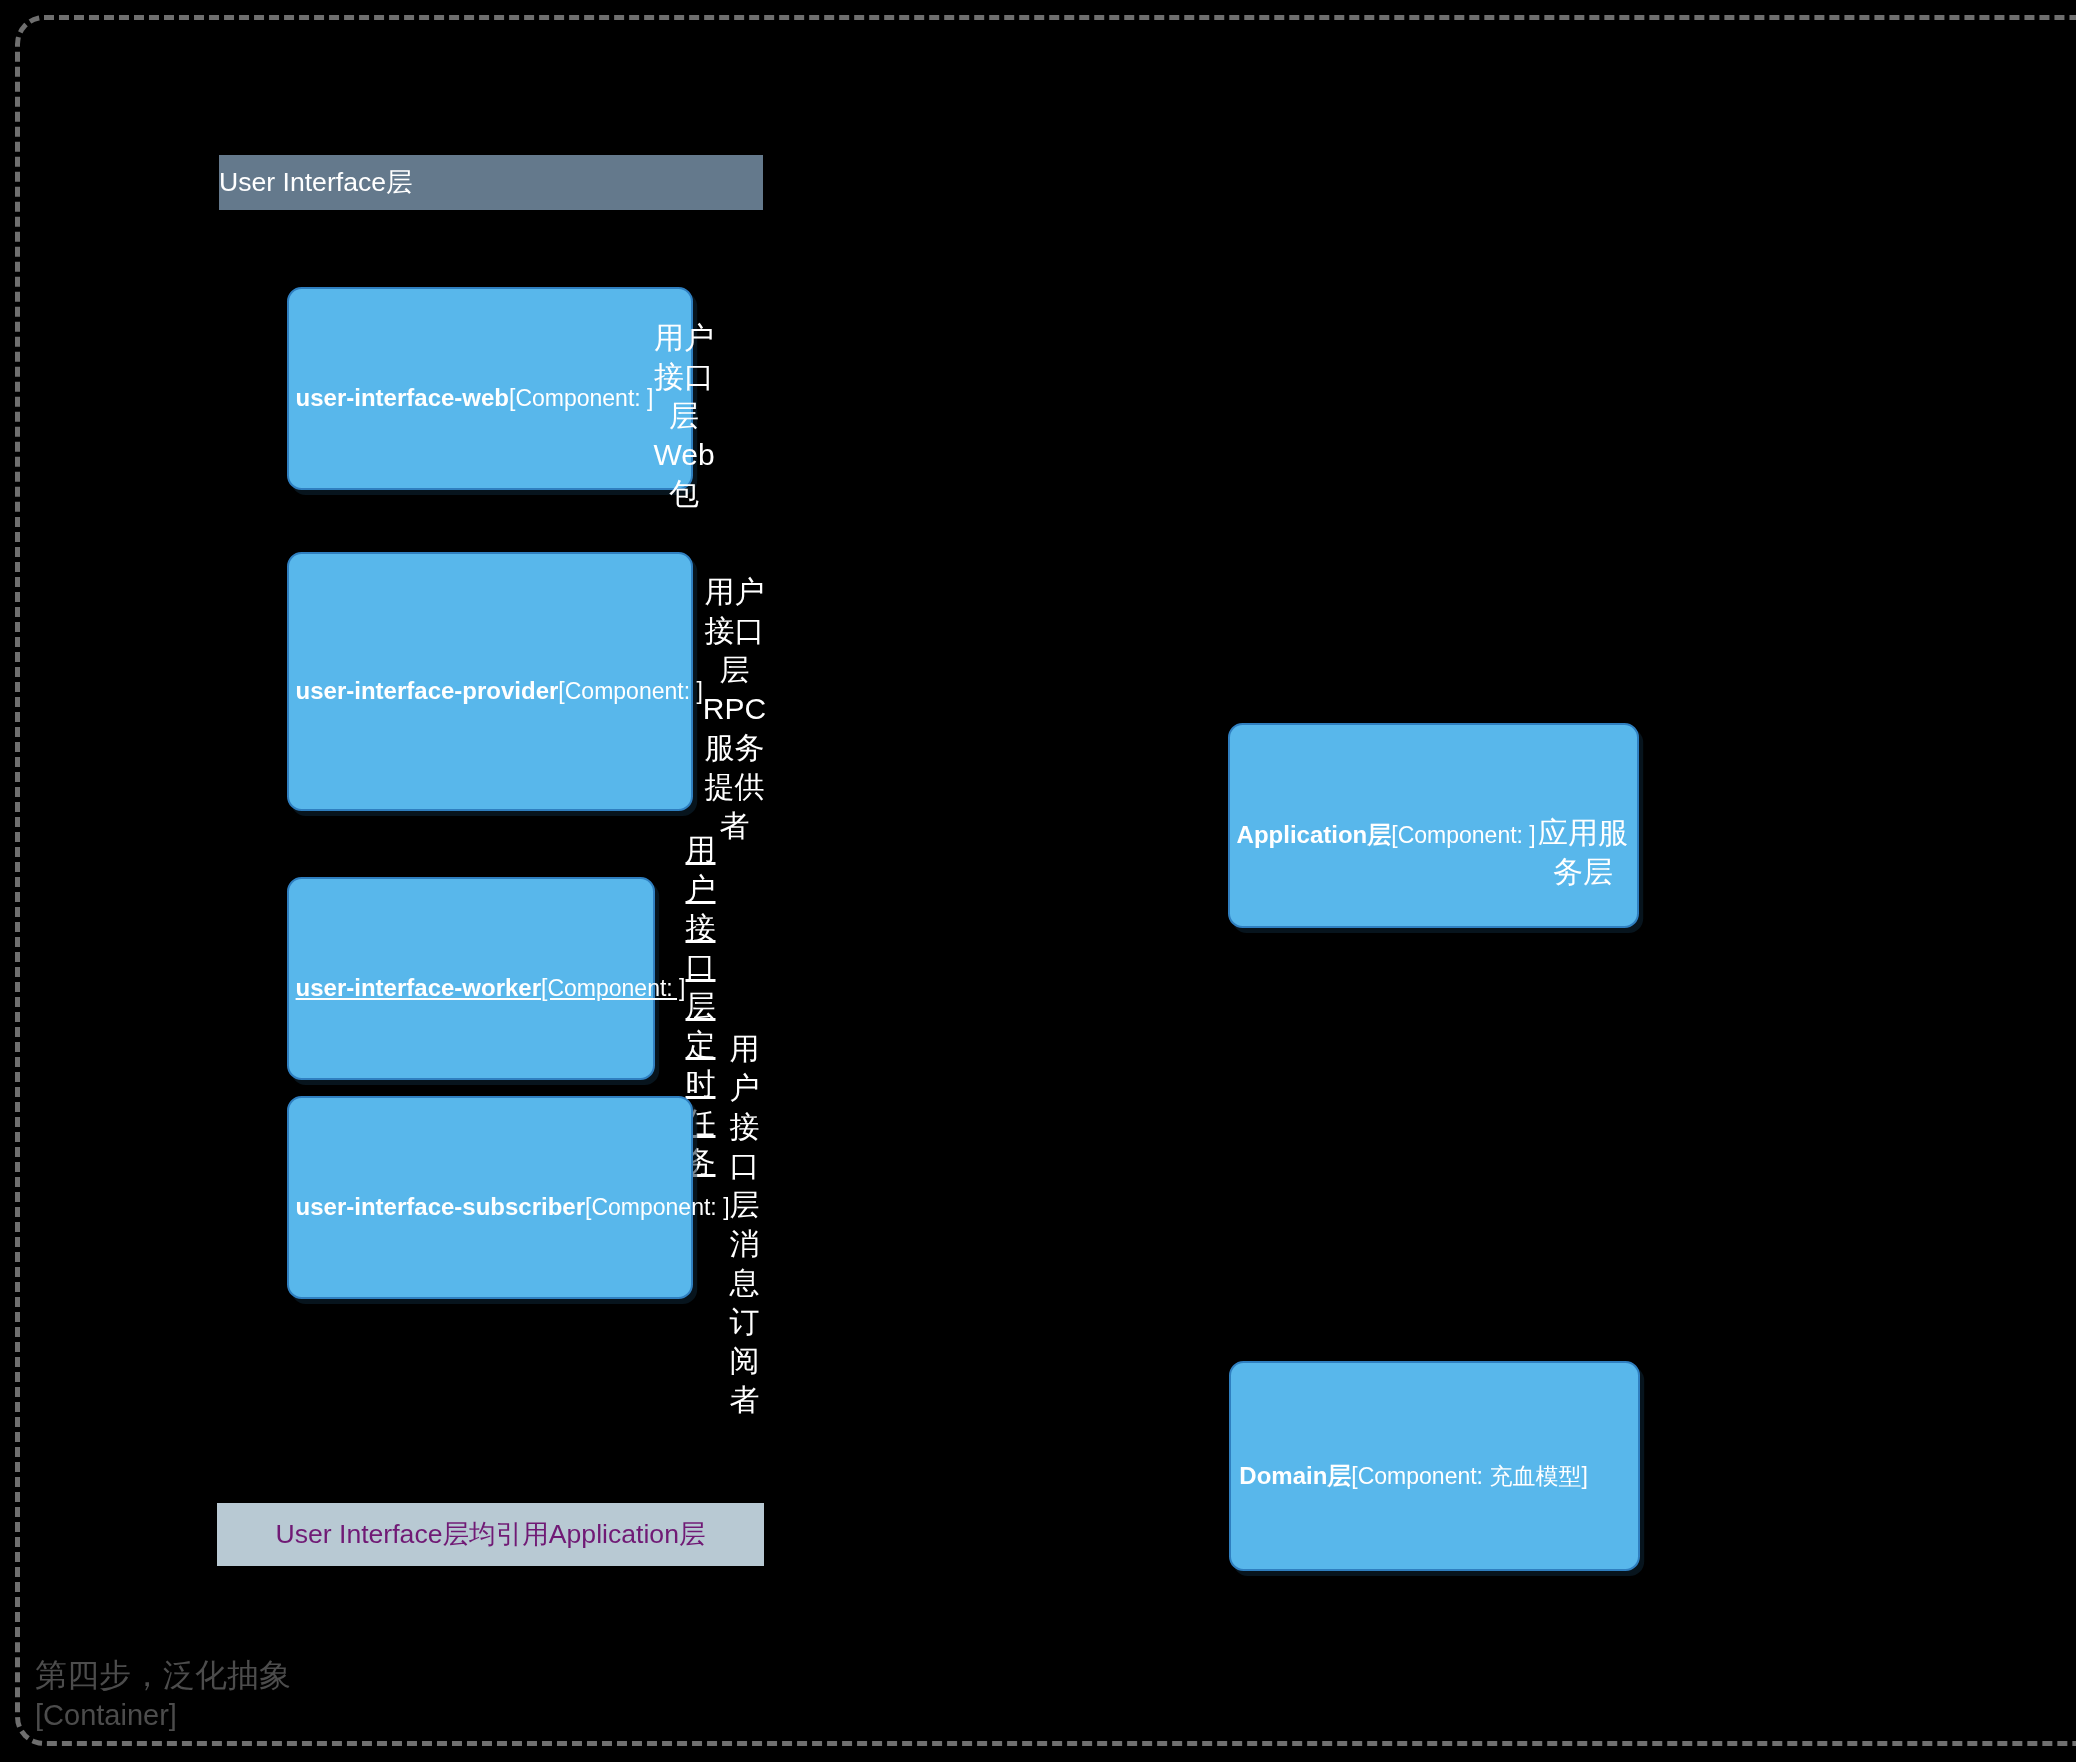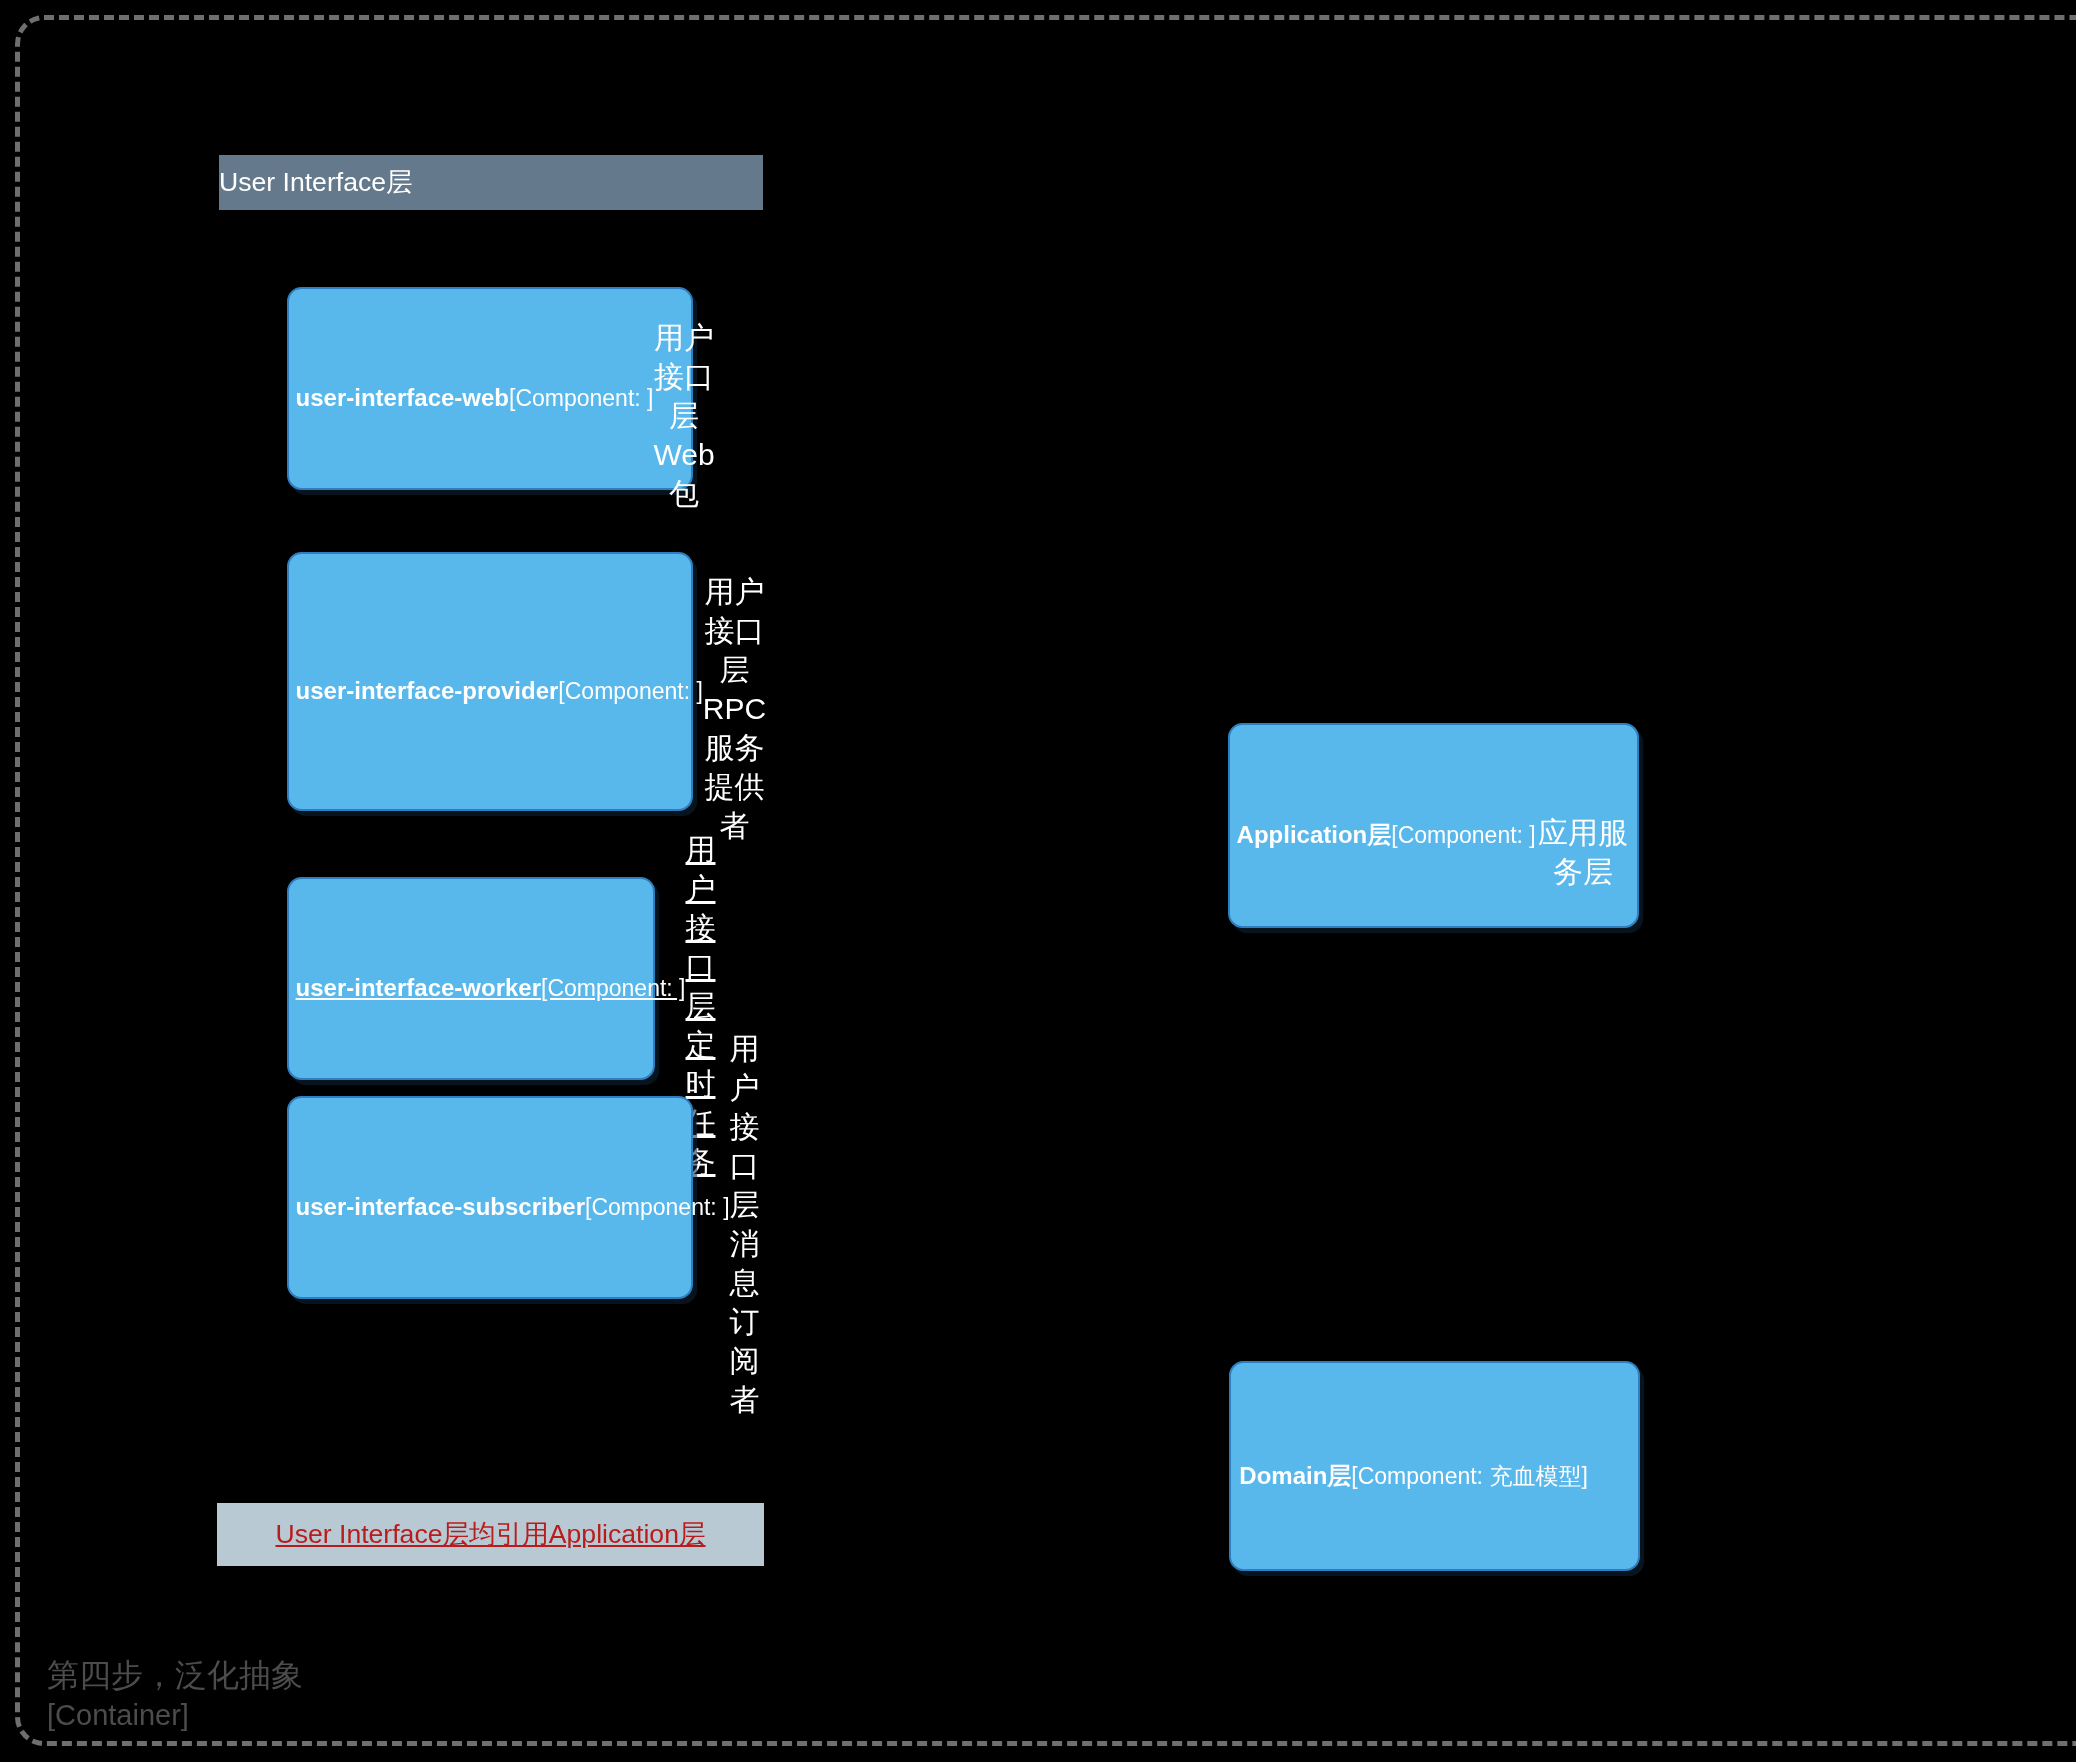--- a/index.html
+++ b/index.html
@@ -60,32 +60,30 @@
   }
   .node-desc {
     font-size: 30px;
     line-height: 1.3;
     margin-top: 33px;
   }
   .note-bar {
     position: absolute;
     height: 63px;
     background: #b8c9d3;
-    color: #b91c1c;
+    color: #701a75;
     font-size: 26.6px;
     line-height: 63px;
     text-align: center;
-    text-decoration: underline;
   }
   .caption {
     position: absolute;
     left: 35px;
     top: 1655px;
     color: #4c4c4c;
-    margin-left: 12px;
   }
   .caption-line1 {
     font-size: 32px;
     line-height: 1.3;
     display: block;
   }
   .caption-line2 {
     font-size: 29px;
     line-height: 1.3;
     display: block;

